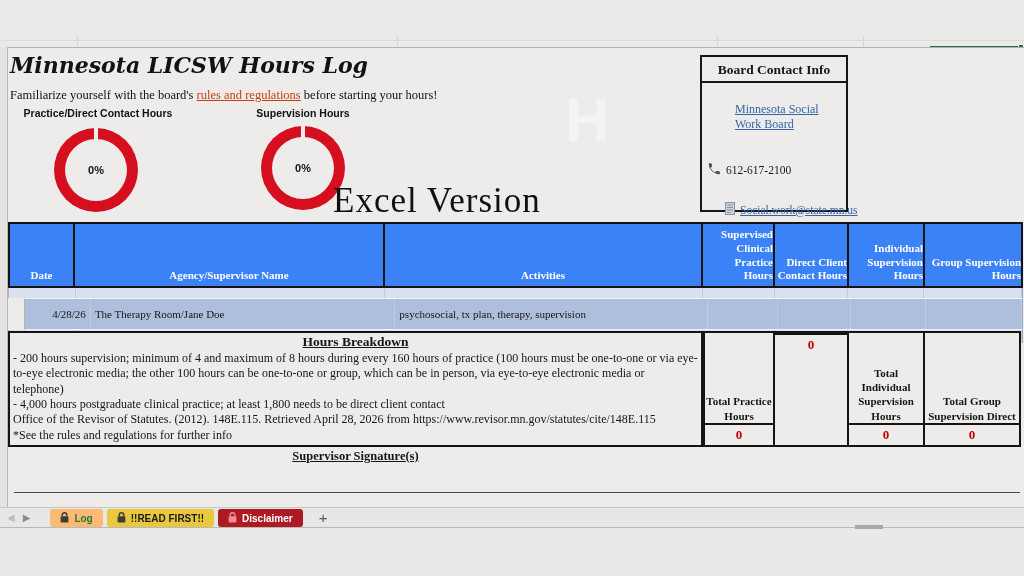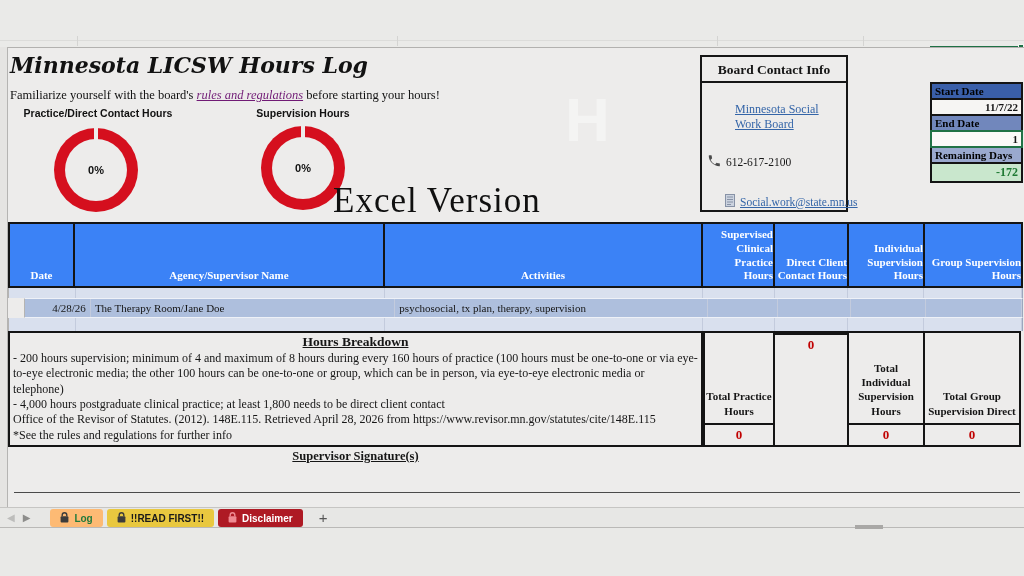--- a/index.html
+++ b/index.html
@@ -17,41 +17,41 @@
   
   .sheet { position:absolute; left:0; top:47px; width:1024px; height:460px; background:#edeceb; border-top:1px solid #b2b1af; }
   .row-sliver { position:absolute; left:0; top:47px; width:8px; height:460px; background:#e5e4e2; border-right:1px solid #b5b4b2; }
 
   .watermark-h { position:absolute; left:565px; top:84px; font-family:"Liberation Sans", sans-serif;
                  font-weight:bold; font-size:62px; color:rgba(255,255,255,0.42); letter-spacing:-4px; }
 
   .page-title { position:absolute; left:10px; top:52px; font-family:"DejaVu Serif", serif;
                 font-style:italic; font-weight:bold; font-size:22px; color:#121212; }
   .subtitle { position:absolute; left:10px; top:88px; font-size:12.5px; color:#111; }
-  .subtitle a { color:#701a75; font-style:italic; text-decoration:underline; }
+  .subtitle a { color:#c2410c; text-decoration:underline; }
 
   .gauge-label { position:absolute; top:107px; width:160px; text-align:center;
                  font-family:"Liberation Sans", sans-serif; font-weight:bold; font-size:10.5px; color:#111; }
   .donut { position:absolute; width:84px; height:84px; border-radius:50%;
            background:conic-gradient(#edeceb 0 3deg, #d50f1e 3deg 357deg, #edeceb 357deg 360deg); }
   .donut::before { content:""; position:absolute; inset:11px; background:#edeceb; border-radius:50%; }
   .donut .pct { position:absolute; inset:0; display:flex; align-items:center; justify-content:center;
                 font-family:"Liberation Sans", sans-serif; font-weight:bold; font-size:11px; color:#111; }
 
   .excel-version { position:absolute; left:333px; top:181px; font-family:cursive;
                    font-size:35px; color:#101010; letter-spacing:1px; white-space:nowrap; }
 
   
   .contact { position:absolute; left:700px; top:55px; width:148px; height:157px;
              border:2px solid #161616; background:#edeceb; }
   .contact-head { height:26px; line-height:25px; text-align:center; font-weight:bold; font-size:13.5px;
                   border-bottom:2px solid #161616; }
   .contact-body { padding:0 5px; }
   .contact-link { display:block; margin-top:19px; font-size:12px; color:#3465a8; text-decoration:underline;margin-left:28px; }
-  .contact-row { display:flex; align-items:center; gap:5px; margin-top:22px; font-size:11.5px; }
+  .contact-row { display:flex; align-items:center; gap:5px; margin-top:30px; font-size:11.5px; }
   .contact-row.email { margin-top:24px;margin-left:18px; }
   .contact-row a { color:#3465a8; text-decoration:underline; }
   .doc-icon { display:inline-block; }
 
   
   .dates { position:absolute; left:930px; top:82px; width:93px; font-size:11px; }
   .d-cell { border:2px solid #141414; margin-top:-2px; padding:1px 3px; font-weight:bold; }
   .d-cell:first-child { margin-top:0; }
   .dh1 { background:#3a5fa9; color:#000; }
   .dv1 { background:#f6f5f3; text-align:right; }
@@ -63,39 +63,39 @@
   
   .log-table { position:absolute; left:8px; top:222px; width:1015px; }
   .hdr-row { display:flex; height:66px; border-top:2px solid #141414; border-bottom:2px solid #141414; }
   .hdr-cell { background:#3b82f6; color:#fff; font-weight:bold; font-size:11px;
               display:flex; align-items:flex-end; justify-content:center; text-align:right;
               padding-bottom:3px; border-right:2px solid #141414; line-height:1.25; }
   .hdr-cell:first-child { border-left:2px solid #141414; }
   .c0{width:67px;} .c1{width:310px;} .c2{width:318px;} .c3{width:72px;} .c4{width:74px;} .c5{width:76px;} .c6{width:98px;}
   .body-row { display:flex; border-right:1px solid #9ba6bd; border-left:1px solid #b5b4b2; }
   .body-row.r-light { background:#d9e0ee; height:10px; }
-  .body-row.r-mid { background:#aebfdd; height:20px; border-top:1px solid #eef1f7; border-bottom:1px solid #eef1f7;margin-left:16px; }
+  .body-row.r-mid { background:#aebfdd; height:32px; border-top:1px solid #eef1f7; border-bottom:1px solid #eef1f7;margin-left:16px; }
   .body-row.r-light2 { background:#d9e0ee; height:13px; }
   .b-cell { border-right:1px solid #c3cbdd; font-size:11px; display:flex; align-items:center; overflow:hidden; white-space:nowrap; }
   .b-cell.num { justify-content:flex-end; padding-right:4px; }
   .b-cell.txt { padding-left:4px; }
 
   
   .breakdown { position:absolute; left:8px; top:331px; width:695px; height:116px;
                border:2px solid #141414; background:#edeceb; padding:1px 3px; }
   .breakdown h3 { text-align:center; font-size:13.5px; font-weight:bold; text-decoration:underline; margin-bottom:1px; }
   .breakdown p { font-size:12px; line-height:1.28; }
 
   
   .totals { position:absolute; left:703px; top:331px; width:320px; height:116px; display:flex; }
   .tot-cell { border:2px solid #141414; margin-left:-2px; display:flex; flex-direction:column; background:#edeceb; }
   .tot-cell:first-child { margin-left:0; }
   .tc3{width:72px;} .tc4{width:76px;} .tc5{width:78px;} .tc6{width:98px;}
   .tot-label { flex:1; display:flex; align-items:flex-end; justify-content:center; text-align:center;
-               font-weight:bold; font-size:11px; line-height:1.3; padding-bottom:5px; }
+               font-weight:bold; font-size:11px; line-height:1.3; }
   .tot-value { height:22px; border-top:2px solid #141414; text-align:center; font-weight:bold;
                font-size:13px; color:#c00000; line-height:20px; }
 
   
   .sig-heading { position:absolute; left:8px; top:449px; width:695px; text-align:center;
                  font-weight:bold; font-size:12.5px; text-decoration:underline; }
   .sig-line { position:absolute; left:14px; top:492px; width:1006px; border-top:1px solid #4a4a4a; }
   .sig-label { position:absolute; top:486px; font-size:11px; color:#111;margin-top:42px; }
   .sl-name { left:10px; } .sl-sig { left:310px; } .sl-date { left:615px; }
 
@@ -171,28 +171,20 @@
               <line x1="2" y1="5.5" x2="8" y2="5.5" stroke="#8792a6"></line>
               <line x1="2" y1="8" x2="8" y2="8" stroke="#8792a6"></line>
               <line x1="2" y1="10.5" x2="6" y2="10.5" stroke="#8792a6"></line>
             </svg>
         </span>
         <a href="#">Social.work@state.mn.us</a>
       </div>
     </div>
   </div>
 
-  <div class="dates">
-    <div class="d-cell dh1">Start Date</div>
-    <div class="d-cell dv1">11/7/22</div>
-    <div class="d-cell dh2">End Date</div>
-    <div class="d-cell dv2">1</div>
-    <div class="d-cell dh3">Remaining Days</div>
-    <div class="d-cell dv3">-172</div>
-  </div>
 
   <div class="log-table">
     <div class="hdr-row">
       <div class="hdr-cell c0">Date</div>
       <div class="hdr-cell c1">Agency/Supervisor Name</div>
       <div class="hdr-cell c2">Activities</div>
       <div class="hdr-cell c3">Supervised Clinical Practice Hours</div>
       <div class="hdr-cell c4">Direct Client Contact Hours</div>
       <div class="hdr-cell c5">Individual Supervision Hours</div>
       <div class="hdr-cell c6">Group Supervision Hours</div>

